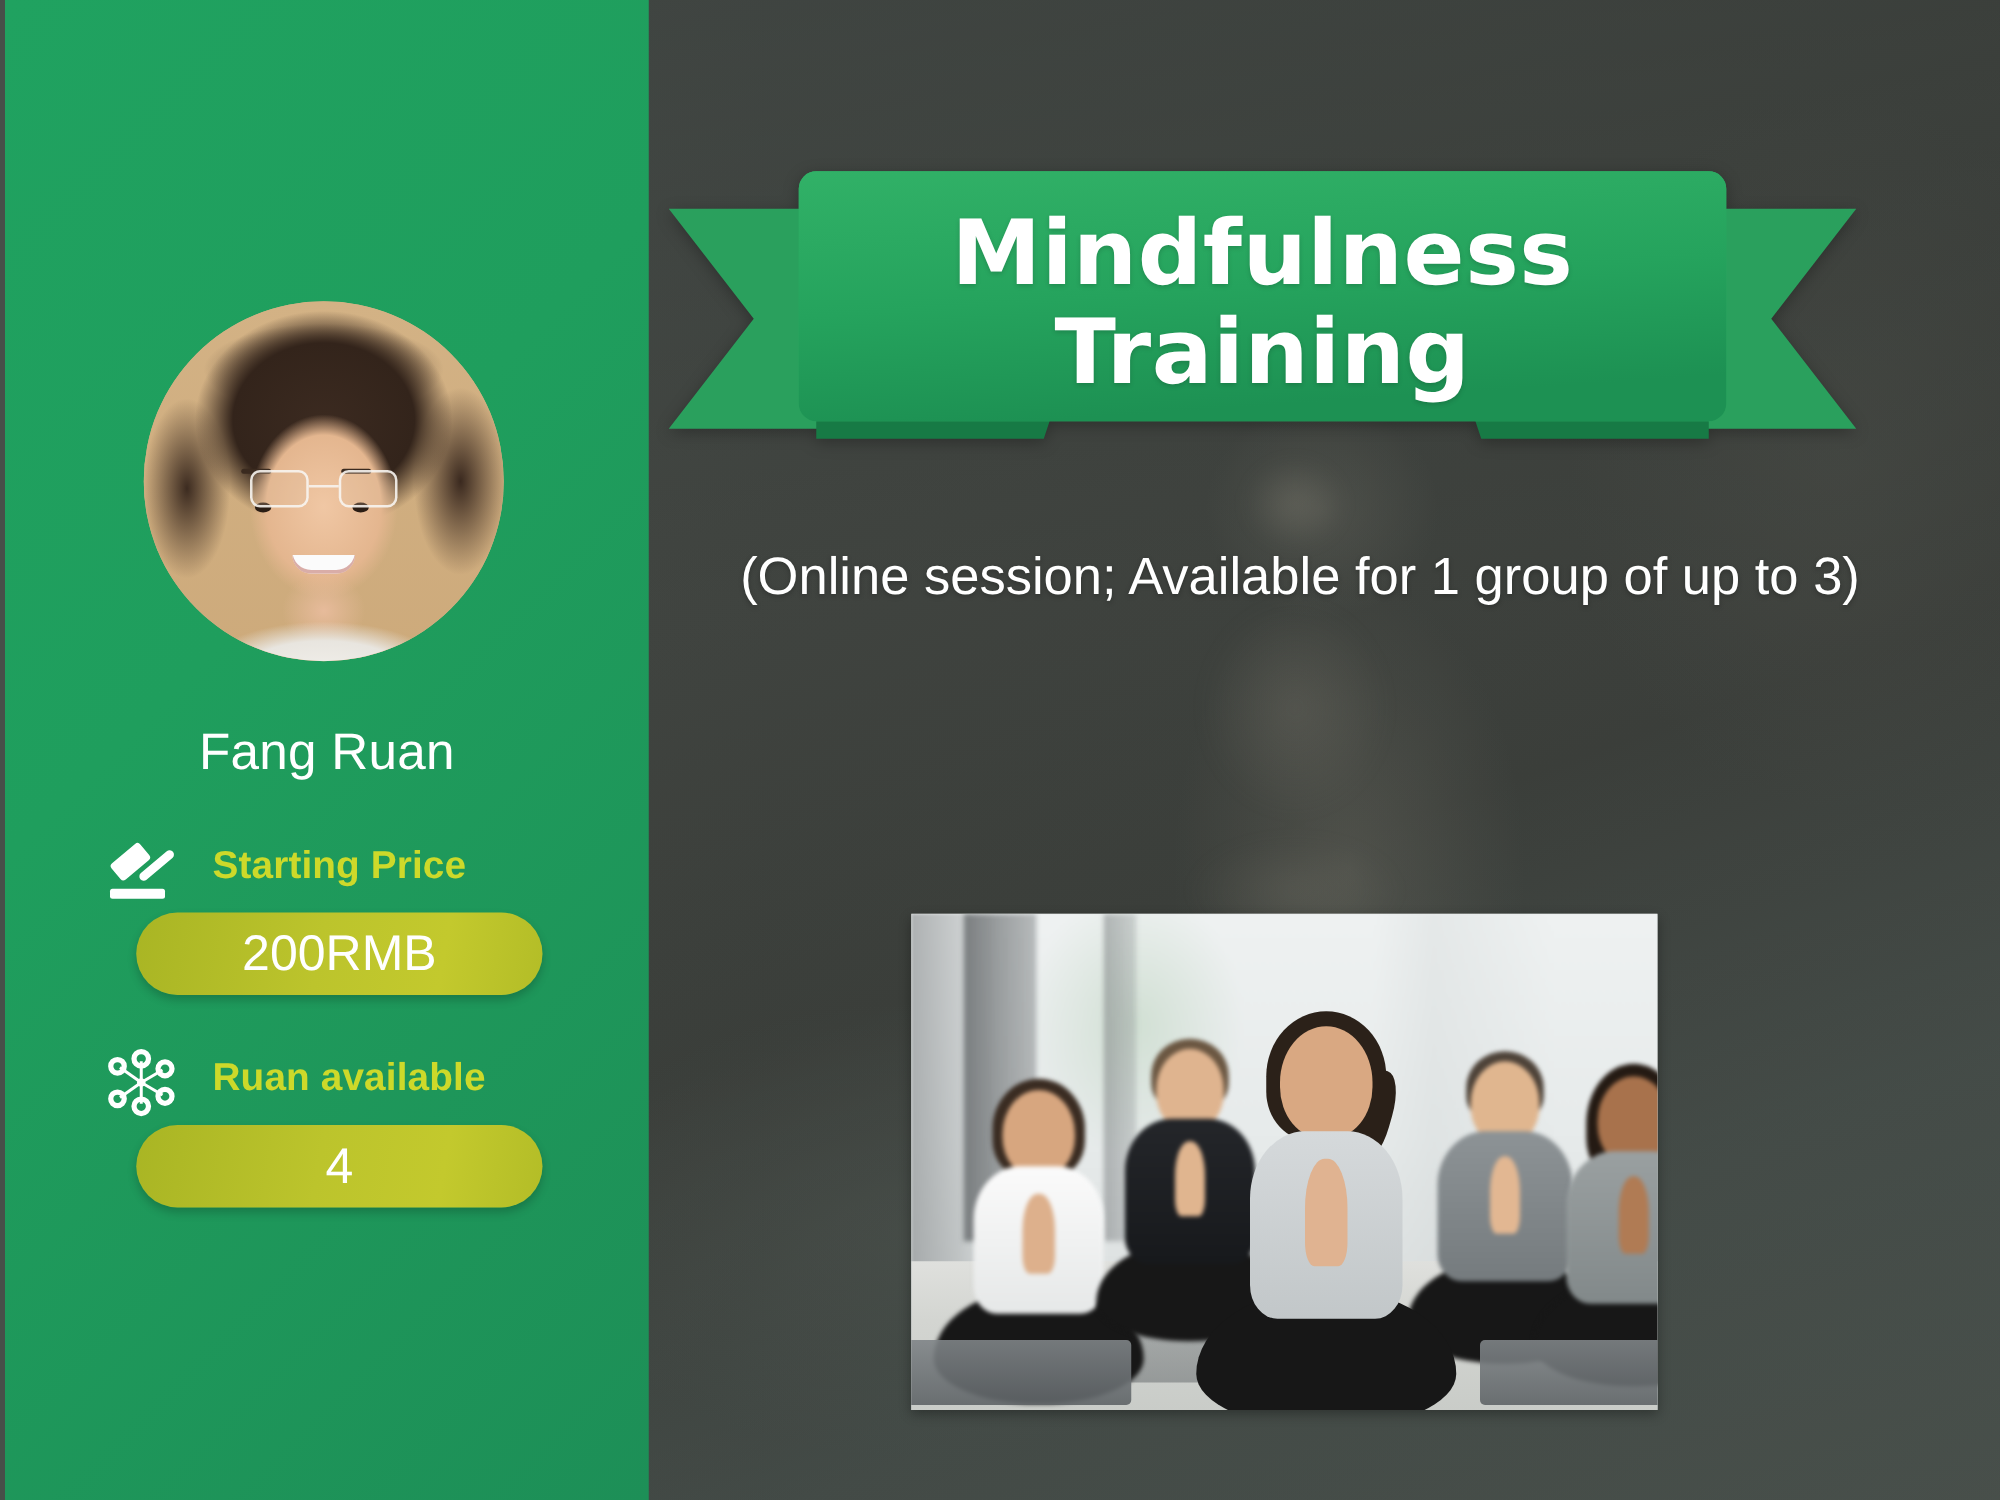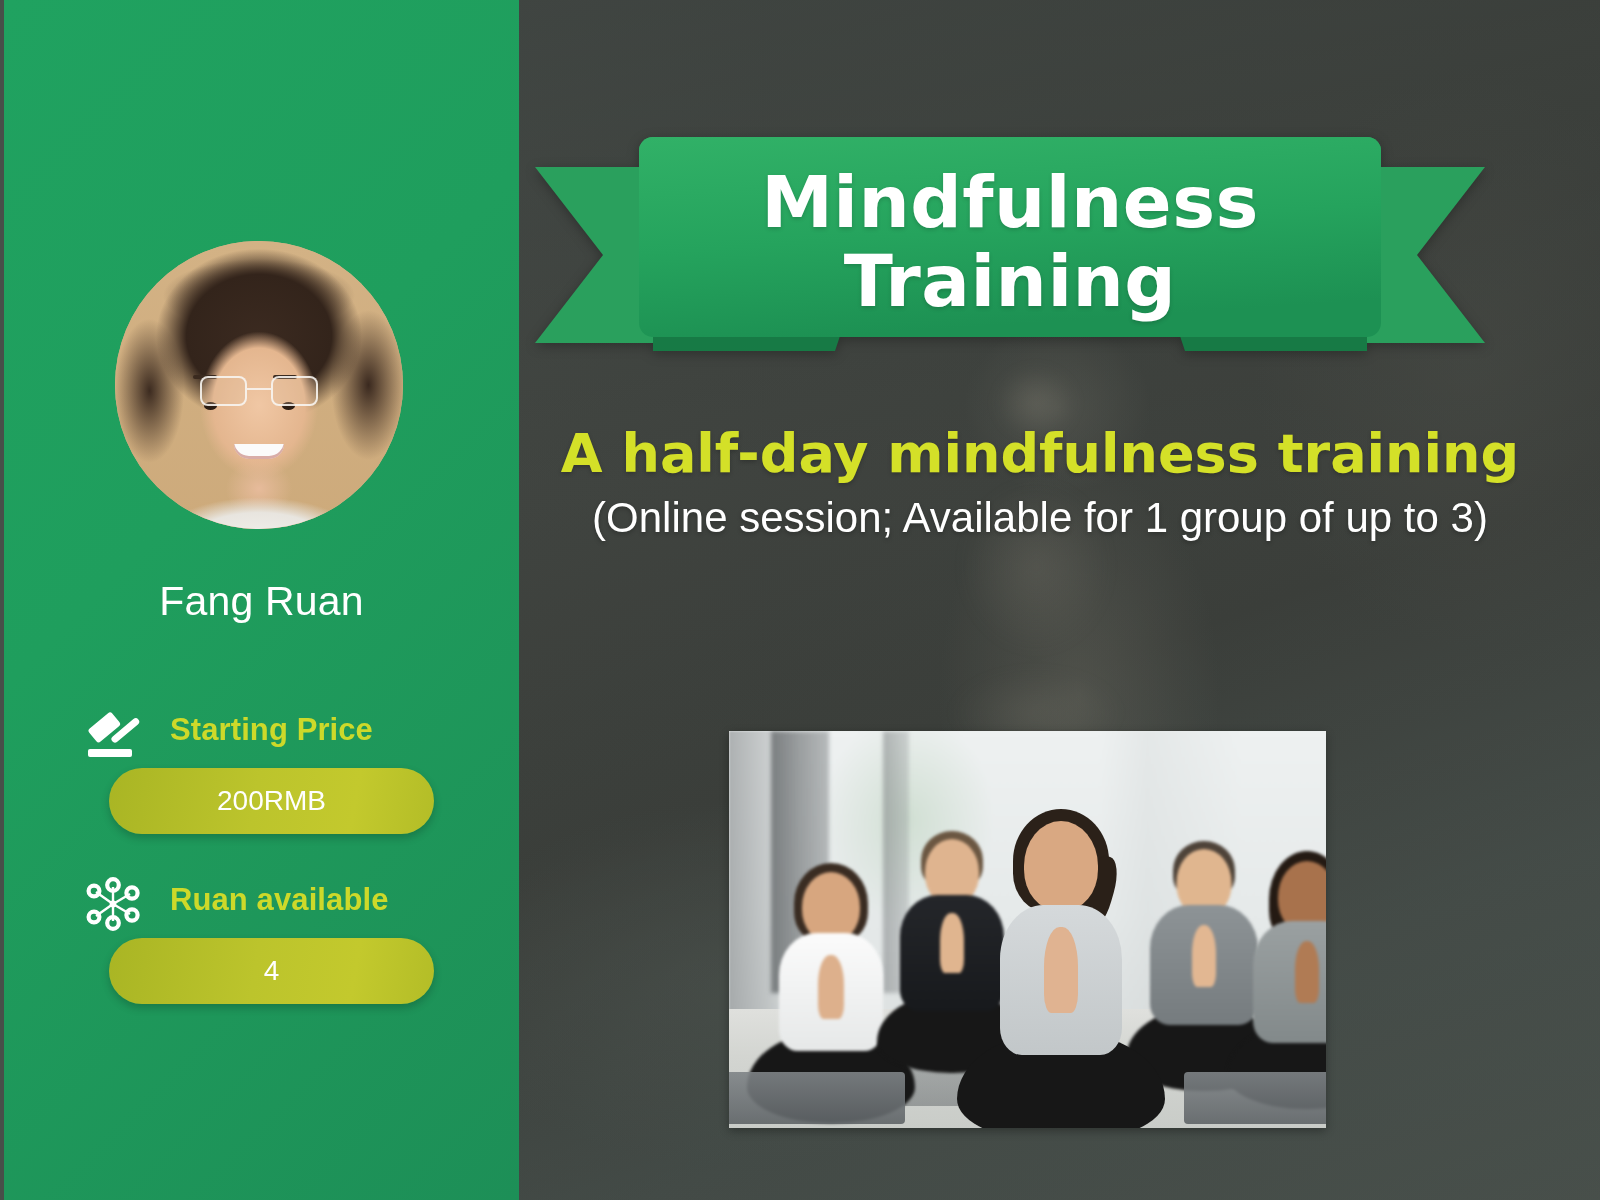--- a/index.html
+++ b/index.html
@@ -105,21 +105,21 @@
   }
 
   .tutor-name {
     position:absolute; left:0; top:578px; width:515px;
     text-align:center; color:#ffffff;
     font-size:41px; font-weight:400; letter-spacing:.2px;
     font-family:"Liberation Sans", sans-serif;
   }
 
   
-  .info-row { position:absolute; left:0; width:515px;margin-top:38px; }
+  .info-row { position:absolute; left:0; width:515px; }
   .info-row.price { top:668px; }
   .info-row.spots { top:838px; }
 
   .row-head { position:relative; height:56px; }
 
   .icon-wrap {
     position:absolute; left:78px; top:0; width:78px; height:56px;
   }
 
   .row-label {
@@ -127,21 +127,21 @@
     color:#cdd92a; font-size:31px; font-weight:700; letter-spacing:.1px;
     font-family:"Liberation Sans", sans-serif;
   }
 
   .pill {
     position:absolute; left:105px; width:325px; height:66px;
     border-radius:33px;
     background:linear-gradient(100deg,#a9b524 0%,#bcc42c 45%,#c3c92d 75%,#b3bd27 100%);
     box-shadow:0 4px 8px rgba(0,0,0,0.20);
     display:flex; align-items:center; justify-content:center;
-    color:#ffffff; font-size:28px; font-weight:400;
+    color:#ffffff; font-size:40px; font-weight:400;
     font-family:"Liberation Sans", sans-serif;
   }
   .info-row.price .pill { top:62px; }
   .info-row.spots .pill { top:62px; }
 
   
   .ribbon {
     position:absolute; left:535px; top:125px; width:950px; height:255px;
     z-index:6;
   }
@@ -393,21 +393,20 @@
           <stop offset="55%" stop-color="#25a35d"></stop>
           <stop offset="100%" stop-color="#1d9153"></stop>
         </linearGradient>
       </defs>
     </svg>
     <div class="ribbon-title">Mindfulness
 Training</div>
   </div>
 
   <div class="subtitle-block">
-    <div class="subtitle-main">A half-day mindfulness training</div>
     <div class="subtitle-sub">(Online session; Available for 1 group of up to 3)</div>
   </div>
 
 
   <div class="photo">
     <div class="ph-room"></div>
     <div class="ph-curtain a"></div>
     <div class="ph-curtain b"></div>
     <div class="ph-floor"></div>
     <div class="mat m3"></div>

